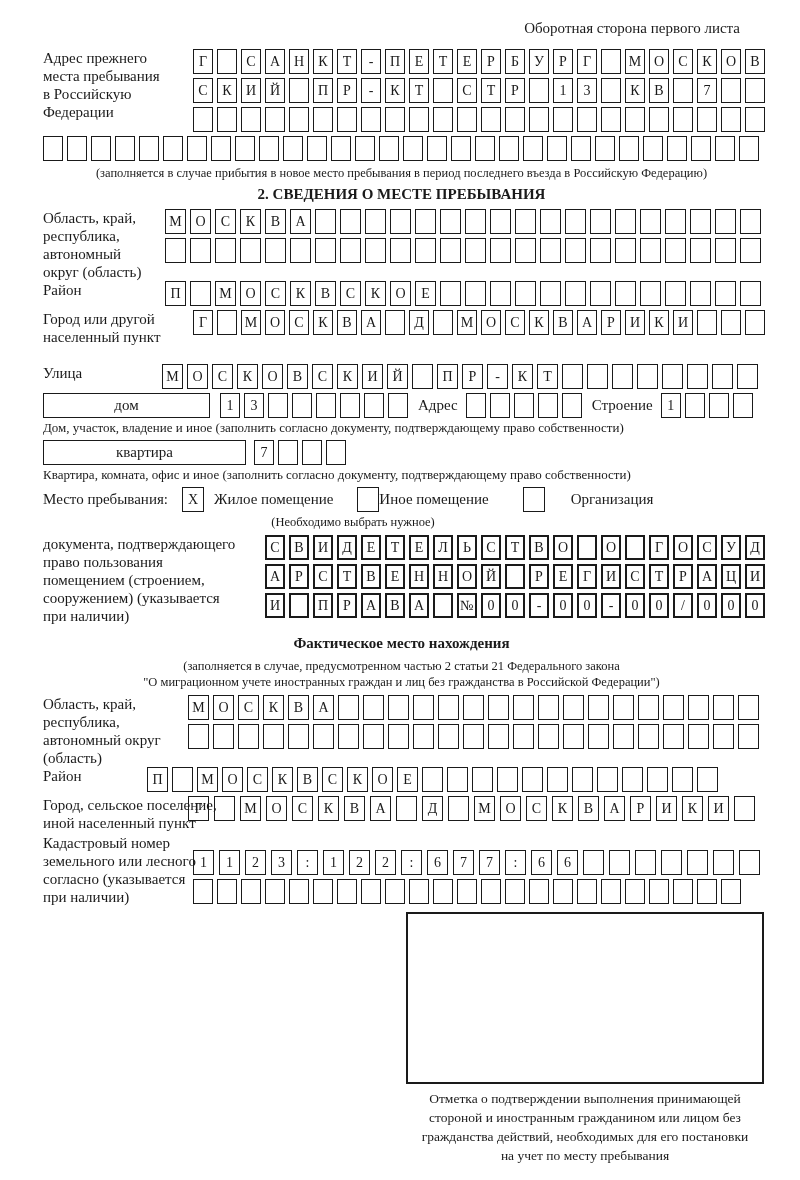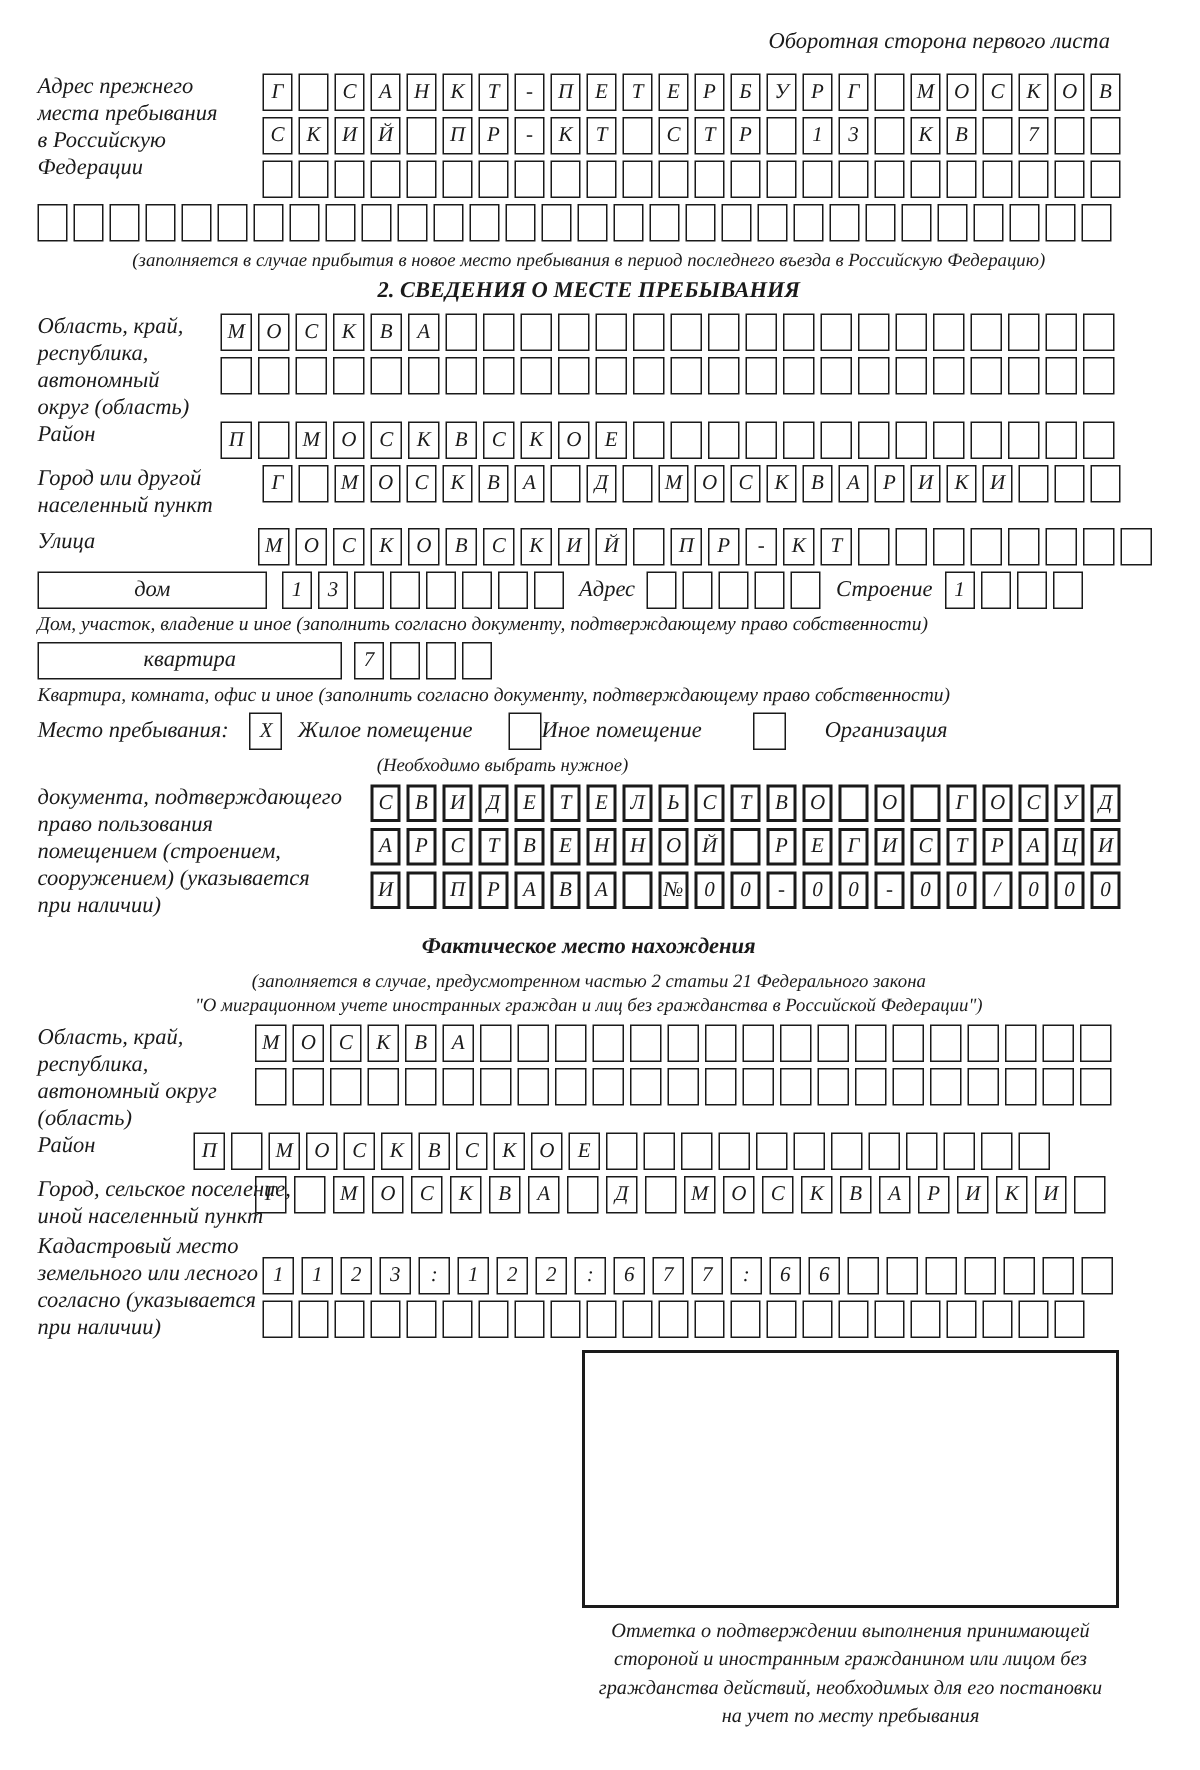--- a/index.html
+++ b/index.html
@@ -1,21 +1,21 @@
 <!DOCTYPE html>
 <html><head>
 <meta charset="utf-8">
 <style>
   * { box-sizing: border-box; }
   html,body { margin:0; padding:0; }
   body {
     width:800px; height:1180px; background:#ffffff; overflow:hidden;
     font-family:"Liberation Serif","DejaVu Serif",serif; color:#1a1a1a;
   }
-  .page { padding:20px 40px 0 25px;font-style:italic; }
+  .page { padding:20px 40px 0 43px; }
   .hdr-note { text-align:right; font-size:15px; padding-right:20px; }
   .frow { display:flex; align-items:flex-start; }
   .flabel { font-size:15px; line-height:18px; flex:0 0 auto; }
   .flabel div { white-space:nowrap; }
   .gridcol > .cells { margin-bottom:4px; }
   .cells { display:flex; }
   .cell {
     width:20px; height:25px; border:1.5px solid #1a1a1a; margin-right:4px;
     display:flex; align-items:center; justify-content:center;
     font-size:14px; flex:0 0 auto;
@@ -294,21 +294,21 @@
         <div class="cell">Р</div>
         <div class="cell">И</div>
         <div class="cell">К</div>
         <div class="cell">И</div>
         <div class="cell"></div>
         <div class="cell"></div>
         <div class="cell"></div>
       </div>
   </div>
 
-  <div class="frow mb4" style="margin-top:6px;gap:28px;">
+  <div class="frow mb4" style="margin-top:18px;">
     <div class="flabel" style="width:119px;">Улица</div>
     <div class="cells p25">
         <div class="cell">М</div>
         <div class="cell">О</div>
         <div class="cell">С</div>
         <div class="cell">К</div>
         <div class="cell">О</div>
         <div class="cell">В</div>
         <div class="cell">С</div>
         <div class="cell">К</div>
@@ -325,21 +325,21 @@
         <div class="cell"></div>
         <div class="cell"></div>
         <div class="cell"></div>
         <div class="cell"></div>
         <div class="cell"></div>
         <div class="cell"></div>
       </div>
   </div>
 
   <div class="frow">
-    <div class="widebox" style="width:153px; margin-right:10px;">дом</div>
+    <div class="widebox" style="width:167px; margin-right:10px;">дом</div>
     <div class="cells">
         <div class="cell">1</div>
         <div class="cell">3</div>
         <div class="cell"></div>
         <div class="cell"></div>
         <div class="cell"></div>
         <div class="cell"></div>
         <div class="cell"></div>
         <div class="cell"></div>
       </div>
@@ -584,21 +584,21 @@
         <div class="cell">Р</div>
         <div class="cell">И</div>
         <div class="cell">К</div>
         <div class="cell">И</div>
         <div class="cell"></div>
       </div>
   </div>
 
   <div class="frow" style="margin-top:2px;">
     <div class="flabel" style="width:150px;">
-        <div>Кадастровый место</div>
+        <div>Кадастровый номер</div>
         <div>земельного или лесного</div>
         <div>согласно (указывается</div>
         <div>при наличии)</div>
       </div>
     <div class="gridcol" style="padding-top:16px;">
       <div class="cells p26">
           <div class="cell">1</div>
           <div class="cell">1</div>
           <div class="cell">2</div>
           <div class="cell">3</div>

